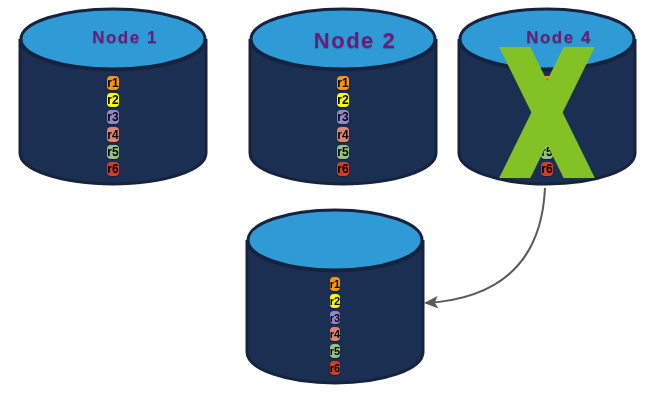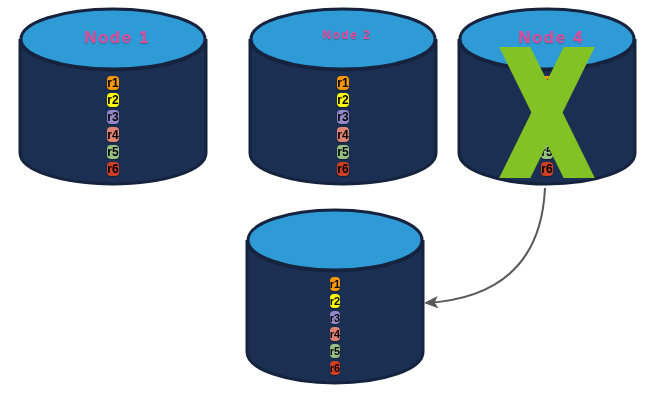--- a/index.html
+++ b/index.html
@@ -24,24 +24,24 @@
     position: absolute;
   }
   .node-svg {
     position: absolute;
     left: 0; top: 0;
     width: 100%;
     height: 100%;
   }
   .node-title {
     position: absolute;
-    left: 4px;
+    left: 12px;
     width: 100%;
     text-align: center;
-    color: #ec4899;
+    color: #701a75;
     font-weight: bold;
     letter-spacing: 1.5px;
     font-family: "Liberation Sans", sans-serif;
     text-shadow: 0 1px 1px rgba(0,0,0,0.25);
     pointer-events: none;
   }
   .rows {
     position: absolute;
     left: 0;
     width: 100%;
@@ -90,21 +90,21 @@
         <div class="row" style="background: rgb(223, 131, 114); height: 14.1667px; font-size: 12px; color: rgb(0, 0, 0);">r4</div>
         <div class="row" style="background: rgb(150, 193, 131); height: 14.1667px; font-size: 12px; color: rgb(0, 0, 0);">r5</div>
         <div class="row" style="background: rgb(207, 63, 36); height: 14.1667px; font-size: 12px; color: rgb(0, 0, 0);">r6</div>
       </div>
     </div>
     <div class="node" style="left: 248px; top: 6px; width: 190px; height: 180px;">
       <svg class="node-svg" viewBox="0 0 190 180" preserveAspectRatio="none">
         <path d="M 2,33 L 2,147 A 93,31 0 0 0 188,147 L 188,33 A 93,31 0 0 1 2,33 Z" fill="#1b2f52" stroke="#16233f" stroke-width="3"></path>
         <ellipse cx="95" cy="33" rx="92" ry="30" fill="#2e9bd6" stroke="#16233f" stroke-width="3"></ellipse>
       </svg>
-      <div class="node-title" style="top: 22px; font-size: 12px;">Node 2</div>
+      <div class="node-title" style="top: 22px; font-size: 22px;">Node 2</div>
       <div class="rows" style="top: 70px; padding-left: 29px; padding-right: 29px; box-sizing: border-box; gap: 3px;">
         <div class="row" style="background: rgb(247, 151, 7); height: 14.1667px; font-size: 12px; color: rgb(0, 0, 0);">r1</div>
         <div class="row" style="background: rgb(253, 253, 6); height: 14.1667px; font-size: 12px; color: rgb(0, 0, 0);">r2</div>
         <div class="row" style="background: rgb(146, 135, 200); height: 14.1667px; font-size: 12px; color: rgb(0, 0, 0);">r3</div>
         <div class="row" style="background: rgb(223, 131, 114); height: 14.1667px; font-size: 12px; color: rgb(0, 0, 0);">r4</div>
         <div class="row" style="background: rgb(150, 193, 131); height: 14.1667px; font-size: 12px; color: rgb(0, 0, 0);">r5</div>
         <div class="row" style="background: rgb(207, 63, 36); height: 14.1667px; font-size: 12px; color: rgb(0, 0, 0);">r6</div>
       </div>
     </div>
     <div class="node" style="left: 457px; top: 6px; width: 180px; height: 180px;">

